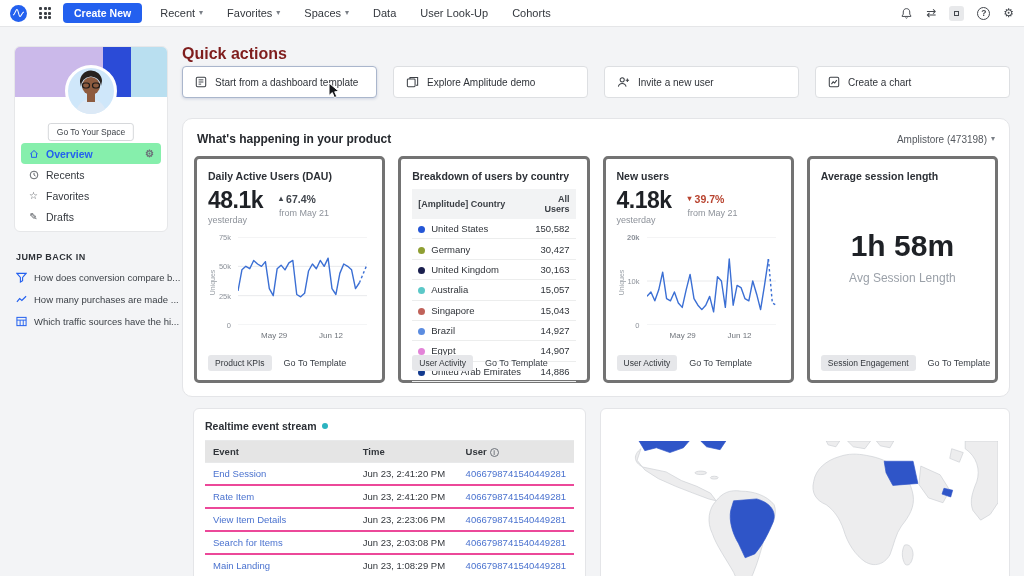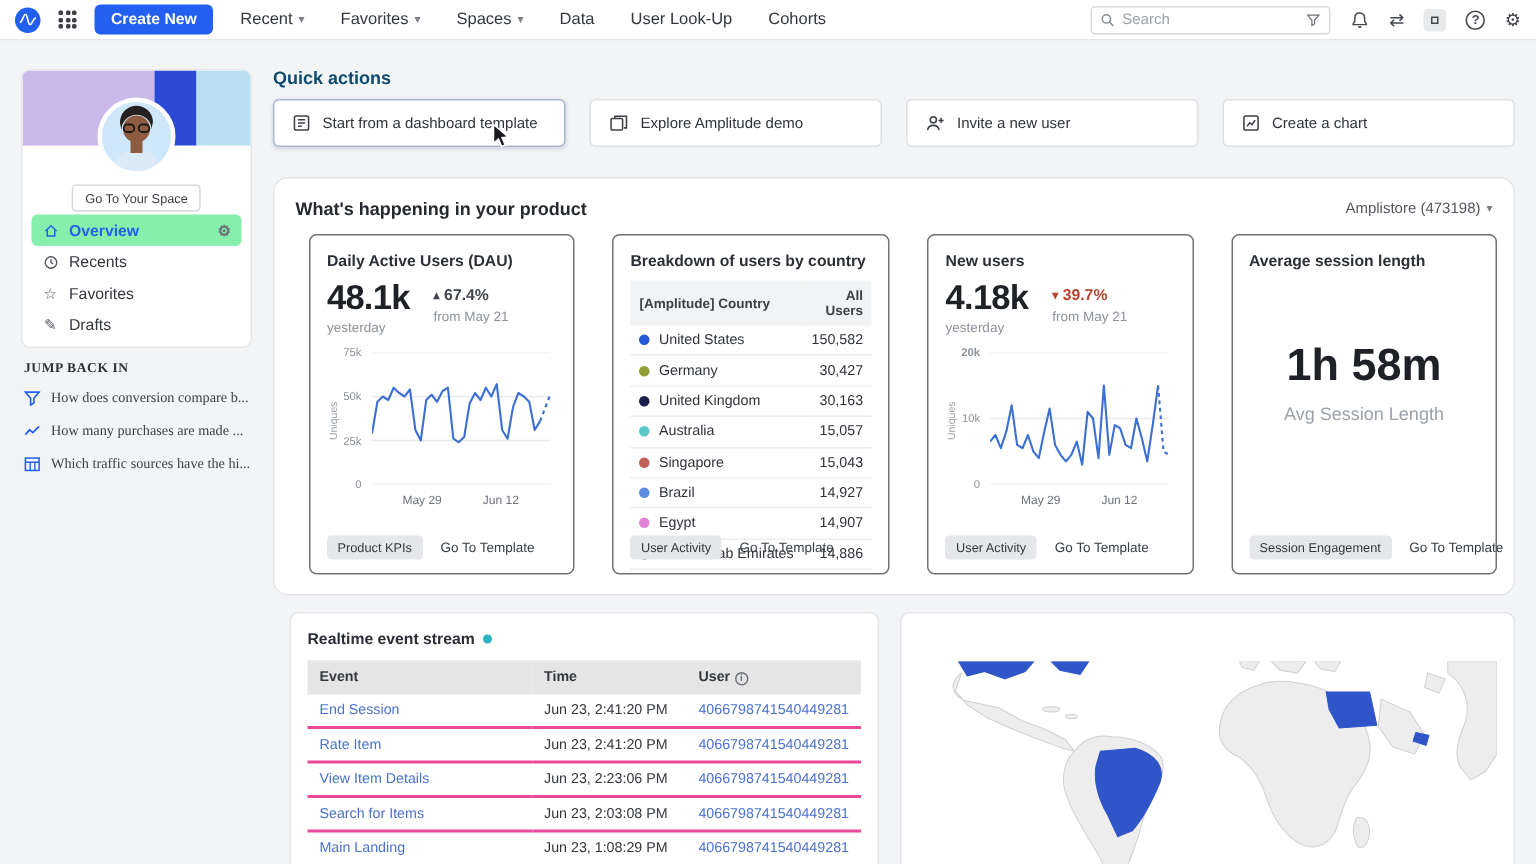--- a/index.html
+++ b/index.html
@@ -45,43 +45,43 @@
     color:#3a3f45;background:#fff;border:1px solid #d6d8db;border-radius:3px;padding:3px 8px;
     white-space:nowrap;cursor:pointer;}
   .side-menu{position:absolute;top:96px;left:6px;right:6px;}
   .side-item{display:flex;align-items:center;gap:7px;height:21px;padding:0 7px;border-radius:4px;
     font-size:10.5px;color:#34383e;cursor:pointer;}
   .side-item .micon{width:11px;display:flex;justify-content:center;color:#54585e;font-size:10px;}
   .side-item.active{background:#86efac;color:var(--accent);font-weight:bold;}
   .side-item.active .micon{color:var(--accent);}
   .side-item .gear-mini{margin-left:auto;color:#6b7077;font-size:10px;}
 
-  .jump{position:absolute;left:16px;top:240px;width:156px;font-family:Liberation Serif, serif;}
+  .jump{position:absolute;left:16px;top:252px;width:156px;}
   .jump h4{font-size:9px;letter-spacing:.4px;color:#2e3238;margin-bottom:10px;}
   .jump-item{display:flex;align-items:center;gap:7px;font-size:9.5px;color:#3c4147;
     margin-bottom:11px;cursor:pointer;white-space:nowrap;}
   .jump-item svg{flex:0 0 auto;}
 
   
-  .qa-head{position:absolute;left:182px;top:45px;font-size:12px;font-weight:bold;color:#0c4a6e;}
+  .qa-head{position:absolute;left:182px;top:45px;font-size:16px;font-weight:bold;color:#7f1d1d;}
   .qa-row{position:absolute;left:182px;top:66px;width:828px;display:flex;gap:16px;}
   .qa-btn{flex:1;height:32px;background:#fff;border:1px solid #dddfe2;border-radius:4px;
     display:flex;align-items:center;gap:8px;padding:0 12px;font-size:10px;color:#2f3339;cursor:pointer;}
   .qa-btn.focused{border-color:#aab6cc;box-shadow:0 1px 3px rgba(40,60,120,.18);}
   .qa-btn svg{flex:0 0 auto;}
 
   
   .panel{position:absolute;left:182px;top:118px;width:828px;height:279px;background:#fff;
     border:1px solid #e4e5e8;border-radius:10px;}
   .panel-head{display:flex;align-items:center;justify-content:space-between;padding:13px 14px 8px;}
   .panel-head h2{font-size:12px;font-weight:bold;color:#26292e;}
   .proj-select{font-size:10px;color:#54585e;display:flex;align-items:center;gap:4px;cursor:pointer;}
   .cards-row{display:flex;gap:13px;padding:2px 11px;}
-  .kcard{flex:1;height:227px;border:1px solid #737373;border-radius:5px;background:#fff;
-    position:relative;padding:11px 11px 0;margin-left:12px;}
+  .kcard{flex:1;height:227px;border:3px solid #737373;border-radius:5px;background:#fff;
+    position:relative;padding:11px 11px 0;}
   .kcard h3{font-size:10.5px;font-weight:bold;color:#2c3036;margin-bottom:7px;}
   .stat-row{display:flex;gap:16px;align-items:flex-start;}
   .stat-big{font-size:23px;font-weight:bold;color:#1e2126;letter-spacing:-.5px;line-height:1;}
   .stat-cap{font-size:9px;color:#8d929a;margin-top:3px;}
   .delta{font-size:10.5px;font-weight:bold;margin-top:4px;display:flex;align-items:center;gap:3px;}
   .delta.up{color:#41464d;} .delta.down{color:var(--negative);}
   .delta .arrow{font-size:8px;line-height:1;}
   .card-footer{position:absolute;left:11px;right:11px;bottom:9px;display:flex;align-items:center;gap:12px;}
   .pill{background:#e6e7ea;border-radius:3px;font-size:8.5px;color:#33373c;padding:3px 7px;
     white-space:nowrap;cursor:pointer;}
@@ -169,30 +169,20 @@
         <span>Data</span>
       </span>
     <span class="nav-item">
         <span>User Look-Up</span>
       </span>
     <span class="nav-item">
         <span>Cohorts</span>
       </span>
   </div>
   <div class="topbar-right">
-    <div class="searchbox">
-      <svg width="9" height="9" viewBox="0 0 10 10">
-          <circle cx="4" cy="4" r="3.1" fill="none" stroke="#888d94" stroke-width="1.1"></circle>
-          <line x1="6.4" y1="6.4" x2="9.2" y2="9.2" stroke="#888d94" stroke-width="1.1"></line>
-        </svg>
-      <input placeholder="Search" style="">
-      <svg width="9" height="9" viewBox="0 0 12 12">
-          <path d="M1 1.5h10L7.2 6v3.3L4.8 10.6V6z" fill="none" stroke="#6b7077" stroke-width="1.1"></path>
-        </svg>
-    </div>
     <span class="top-icon">
       <svg width="13" height="13" viewBox="0 0 16 16">
           <path d="M8 2c-2.4 0-4 1.7-4 4.2v2.6L2.6 11v.6h10.8V11L12 8.8V6.2C12 3.7 10.4 2 8 2z" fill="none" stroke="currentColor" stroke-width="1.2"></path>
           <path d="M6.8 13a1.3 1.2 0 0 0 2.4 0" fill="none" stroke="currentColor" stroke-width="1.2"></path>
         </svg>
     </span>
     <span class="top-icon">⇄</span>
     <span class="sq-icon">
         <i></i>
       </span>

